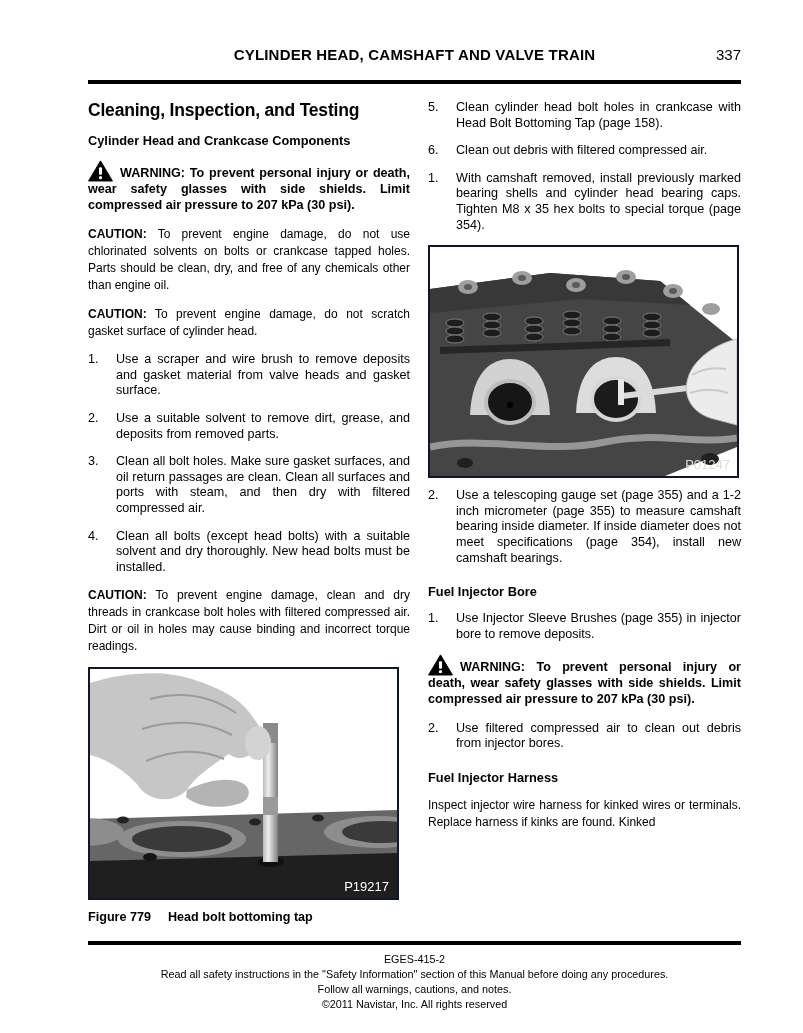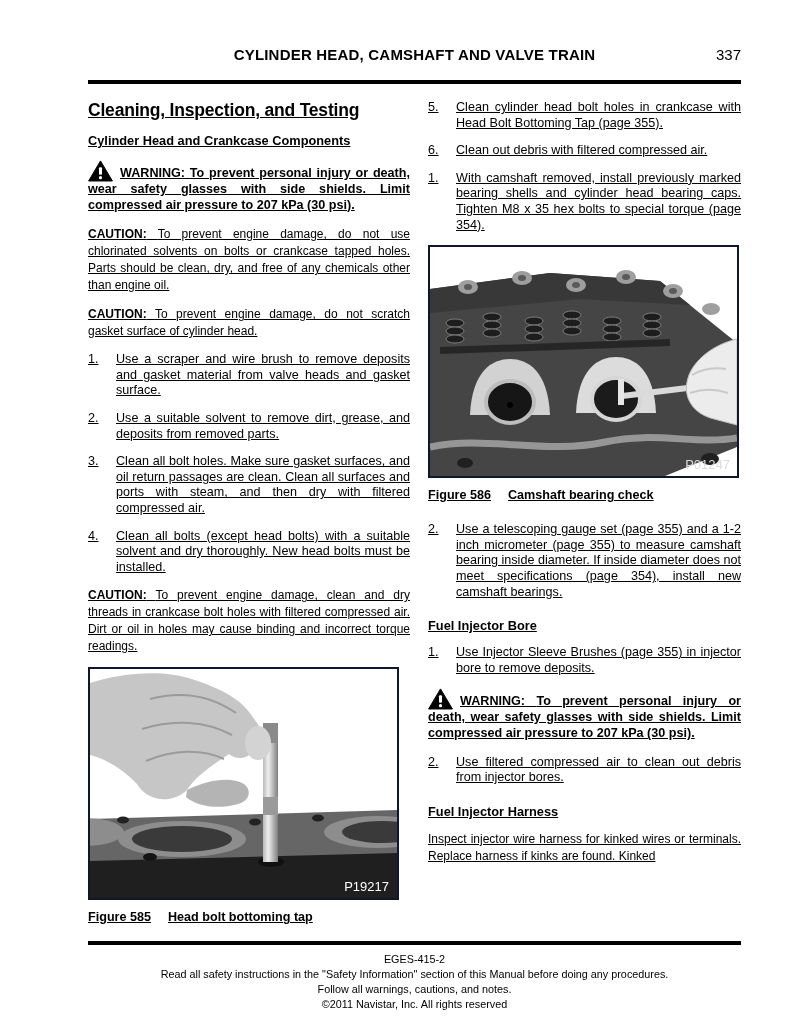--- a/index.html
+++ b/index.html
@@ -12,21 +12,21 @@
   
   .header-row { position:relative; height:22px; }
   .header-title {
     position:absolute; left:0; right:0; text-align:center;
     font-weight:bold; font-size:15px; letter-spacing:0.2px;
   }
   .header-page { position:absolute; right:0; top:0; font-size:15px; }
   .rule { height:4px; background:#000; margin-top:12px; }
 
   
-  .columns { display:flex; gap:18px; margin-top:16px;text-decoration:underline; }
+  .columns { display:flex; gap:18px; margin-top:16px; }
   .col-left  { width:322px; }
   .col-right { width:313px; }
 
   h1.section-title { font-size:17.5px; font-weight:bold; margin:0 0 11px 0; letter-spacing:-0.2px; }
   h2.sub-title { font-size:12.8px; font-weight:bold; margin:18px 0 12px 0; }
   h2.first { margin-top:12px; }
 
   p.body-p { font-size:12px; line-height:17px; text-align:justify; margin:0 0 12px 0; }
   p.warning-p { font-size:12.6px; line-height:15.6px; text-align:justify; font-weight:bold; margin:4px 0 13px 0; }
   .warn-icon { display:inline-block; width:25px; height:22px; vertical-align:-5px; margin-right:7px; }
@@ -132,28 +132,28 @@
               <path d="M97 121 C 117 111, 140 107, 154 115 C 162 121, 160 132, 148 135 C 127 141, 106 137, 96 128 Z" fill="#b4b4b4"></path>
               <path d="M60 30 C 90 22, 120 26, 146 44" stroke="#9b9b9b" stroke-width="2" fill="none"></path>
               <path d="M52 60 C 84 50, 116 52, 142 66" stroke="#9b9b9b" stroke-width="2" fill="none"></path>
               <path d="M56 92 C 84 80, 112 80, 134 90" stroke="#9b9b9b" stroke-width="2" fill="none"></path>
               <ellipse cx="168" cy="74" rx="13" ry="17" fill="#d3d3d3"></ellipse>
             </g>
             <text class="photo-label" x="299" y="222" text-anchor="end" fill="#ffffff">P19217</text>
           </svg>
         </div>
         <div class="fig-caption">
-          <span class="fig-num">Figure 585</span><span>Head bolt bottoming tap</span>
+          <span class="fig-num">Figure 779</span><span>Head bolt bottoming tap</span>
         </div>
       </div>
 
       <div class="col-right">
         <div class="step">
           <span class="num">5.</span>
-          <span class="txt">Clean cylinder head bolt holes in crankcase with Head Bolt Bottoming Tap (page 355).</span>
+          <span class="txt">Clean cylinder head bolt holes in crankcase with Head Bolt Bottoming Tap (page 158).</span>
         </div>
         <div class="step">
           <span class="num">6.</span>
           <span class="txt">Clean out debris with filtered compressed air.</span>
         </div>
 
 
         <div class="step">
           <span class="num">1.</span>
           <span class="txt">With camshaft removed, install previously marked bearing shells and cylinder head bearing caps. Tighten M8 x 35 hex bolts to special torque (page 354).</span>
@@ -225,23 +225,20 @@
               <rect x="188" y="132" width="6" height="26" fill="#e6e6e6"></rect>
             </g>
             <g>
               <path d="M307 92 C 282 98, 263 114, 258 131 C 252 150, 263 167, 284 172 L307 178 Z" fill="#ececec" stroke="#bdbdbd"></path>
               <path d="M262 128 C 272 122, 284 120, 296 122" stroke="#c9c9c9" stroke-width="2" fill="none"></path>
               <path d="M260 146 C 272 142, 286 142, 298 146" stroke="#c9c9c9" stroke-width="2" fill="none"></path>
             </g>
             <text class="photo-label" x="300" y="222" text-anchor="end" fill="#dcdcdc">P01247</text>
           </svg>
         </div>
-        <div class="fig-caption">
-          <span class="fig-num">Figure 586</span><span>Camshaft bearing check</span>
-        </div>
 
         <div class="step">
           <span class="num">2.</span>
           <span class="txt">Use a telescoping gauge set (page 355) and a 1-2 inch micrometer (page 355) to measure camshaft bearing inside diameter.  If inside diameter does not meet specifications (page 354), install new camshaft bearings.</span>
         </div>
 
         <h2 class="sub-title">Fuel Injector Bore</h2>
 
         <div class="step">
           <span class="num">1.</span>

